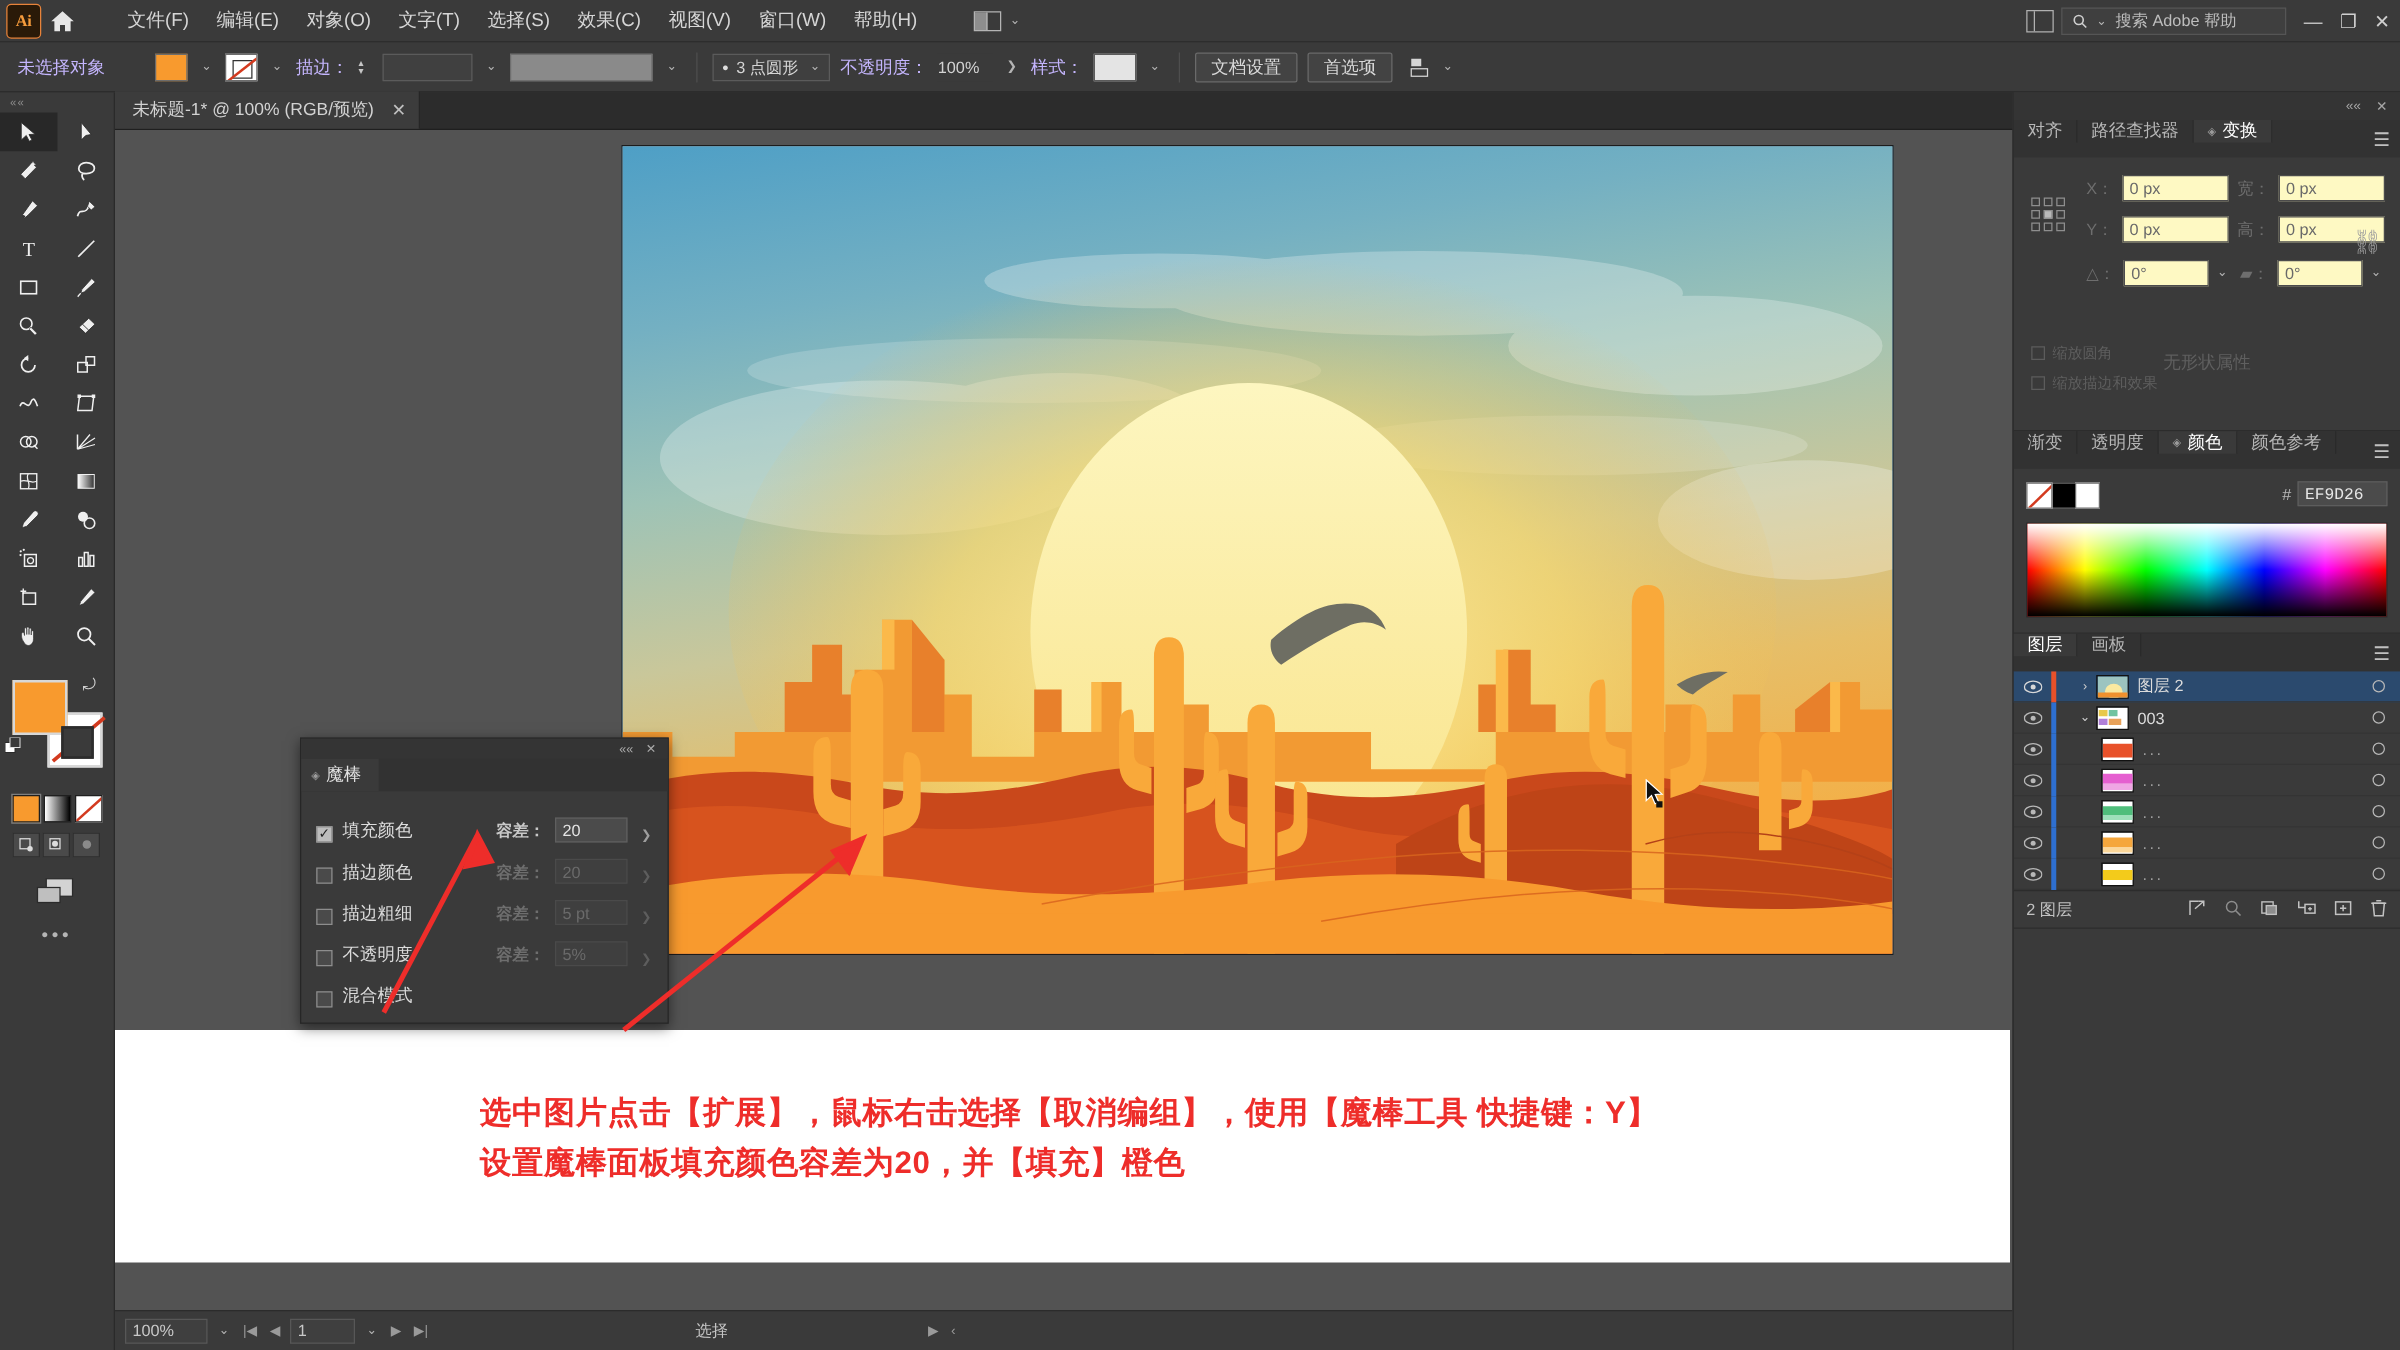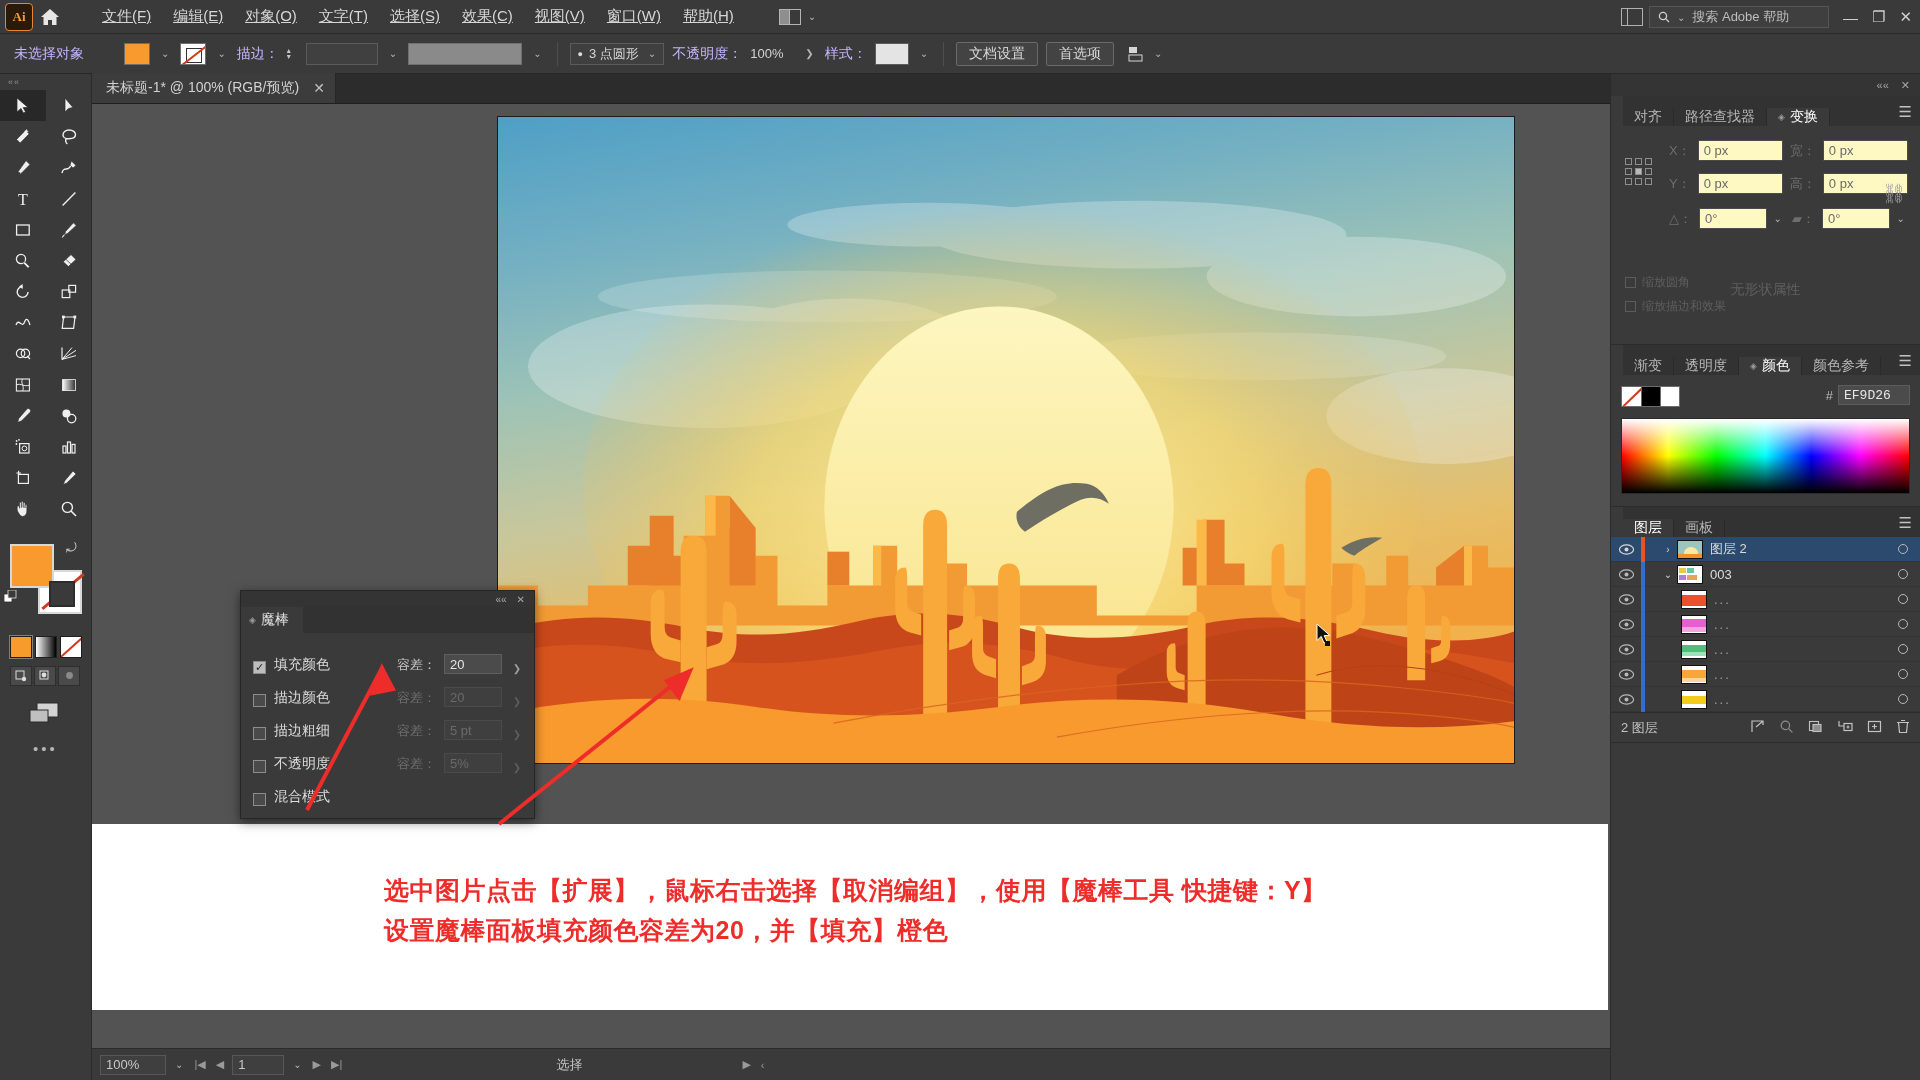--- a/index.html
+++ b/index.html
@@ -21,21 +21,20 @@
     width:28px; height:28px; margin-left:5px; border-radius:4px;
     background:#2a1a08; border:1px solid #e8833a; color:#f59b3c;
     font-size:13px; font-weight:bold; display:flex; align-items:center;
     justify-content:center; font-family:"Liberation Serif",serif;
   }
   .home-icon { width:34px; height:34px; display:flex; align-items:center; justify-content:center; }
   .menu-items { display:flex; align-items:center; margin-left:24px; }
   .menu-item {
     padding:6px 11px; font-size:15px; color:#d6d6d6; cursor:default;
     white-space:nowrap;
-    text-decoration:underline;
   }
   .arrange-ctrl {
     display:flex; align-items:center; gap:4px; margin-left:28px; padding:3px 6px;
   }
   .arrange-box {
     width:22px; height:16px; border:1px solid #b4b4b4; display:flex;
   }
   .arrange-box i { flex:1; border-right:1px solid #b4b4b4; background:#8e8e8e; }
   .arrange-box i:last-child { border-right:none; background:transparent;}
   .menu-right {
@@ -180,21 +179,21 @@
   .mw-dot { font-size:9px; color:#9b9b9b; }
   .mw-body { padding:8px 10px 12px 12px; }
   .mw-row {
     display:flex; align-items:flex-end; height:33px; gap:8px;
   }
   .cbx { width:13px; height:13px; border:1px solid #8d8d8d; background:#4a4a4a;
          display:flex; align-items:center; justify-content:center; }
   .cbx.on { background:#bdbdbd; }
   .cbx.on:after { content:"✓"; font-size:11px; color:#222; line-height:11px; }
   .mw-name { font-size:14px; color:#dcdcdc; width:88px; }
-  .mw-tol { font-size:13px; color:#c8c8c8; margin-left:auto; }
+  .mw-tol { font-size:13px; color:#c8c8c8; margin-left:auto;font-weight:bold; }
   .mw-tol.dim { color:#6e6e6e; }
   .mw-inp {
     width:58px; height:20px; background:#4b4b4b; border:1px solid #5f5f5f;
     font-size:13px; color:#e4e4e4; display:flex; align-items:center; padding:0 5px;
   }
   .mw-inp.dim { background:#3f3f3f; border-color:#4a4a4a; color:#6a6a6a; }
   .mw-spin { font-size:10px; color:#9e9e9e; width:14px; text-align:center;}
   .mw-spin.dim { color:#5d5d5d; }
 
   
@@ -231,21 +230,21 @@
 
   
   .rightdock {
     position:absolute; right:0; top:74px; width:310px; bottom:0;
     background:#3a3a3a; border-left:1px solid #2a2a2a;
   }
   .dock-grip { height:22px; background:#343434; display:flex; align-items:center;
                justify-content:flex-end; gap:12px; padding-right:10px; font-size:11px; color:#a6a6a6;}
   .pnl { border-bottom:1px solid #2c2c2c; }
   .pnl-tabs {
-    height:30px; background:#323232; display:flex; align-items:flex-end; position:relative;margin-left:12px;
+    height:30px; background:#323232; display:flex; align-items:flex-start; position:relative;
   }
   .ptab {
     display:flex; align-items:center; padding:0 11px; font-size:14px; color:#b6b6b6;
     gap:5px; border-right:1px solid #2a2a2a;
   }
   .ptab.active { background:#3a3a3a; color:#ffffff; }
   .pmenu { position:absolute; right:8px; top:7px; font-size:15px; color:#c0c0c0; }
   
   .tf-body { height:218px; position:relative; padding:14px 12px; }
   .tf-anchor { position:absolute; left:14px; top:32px; display:grid;

